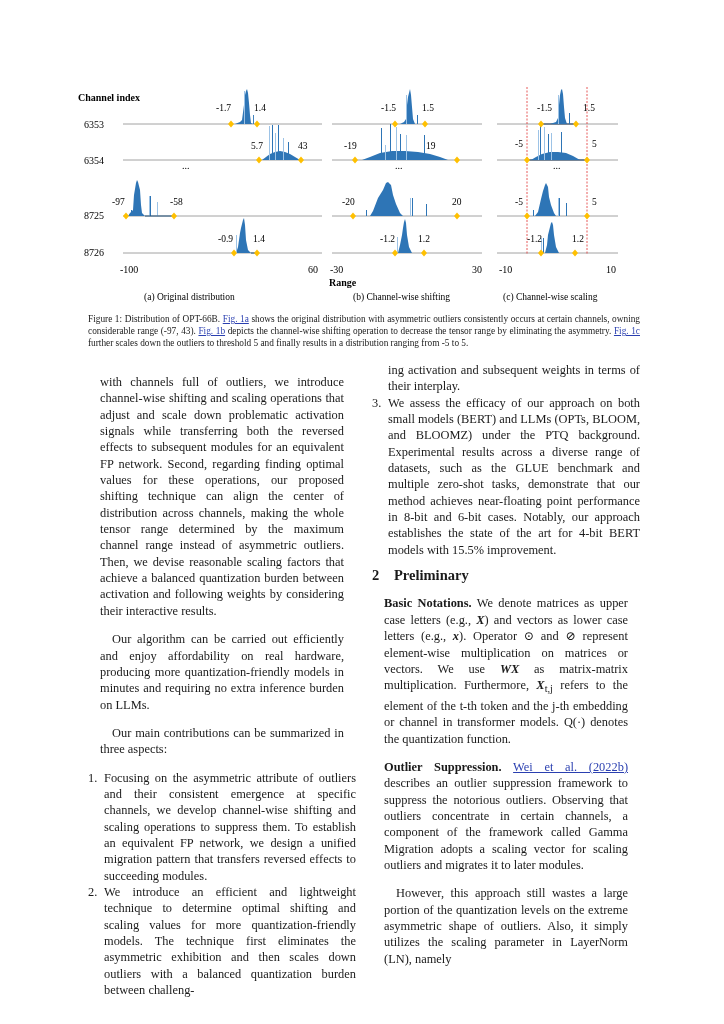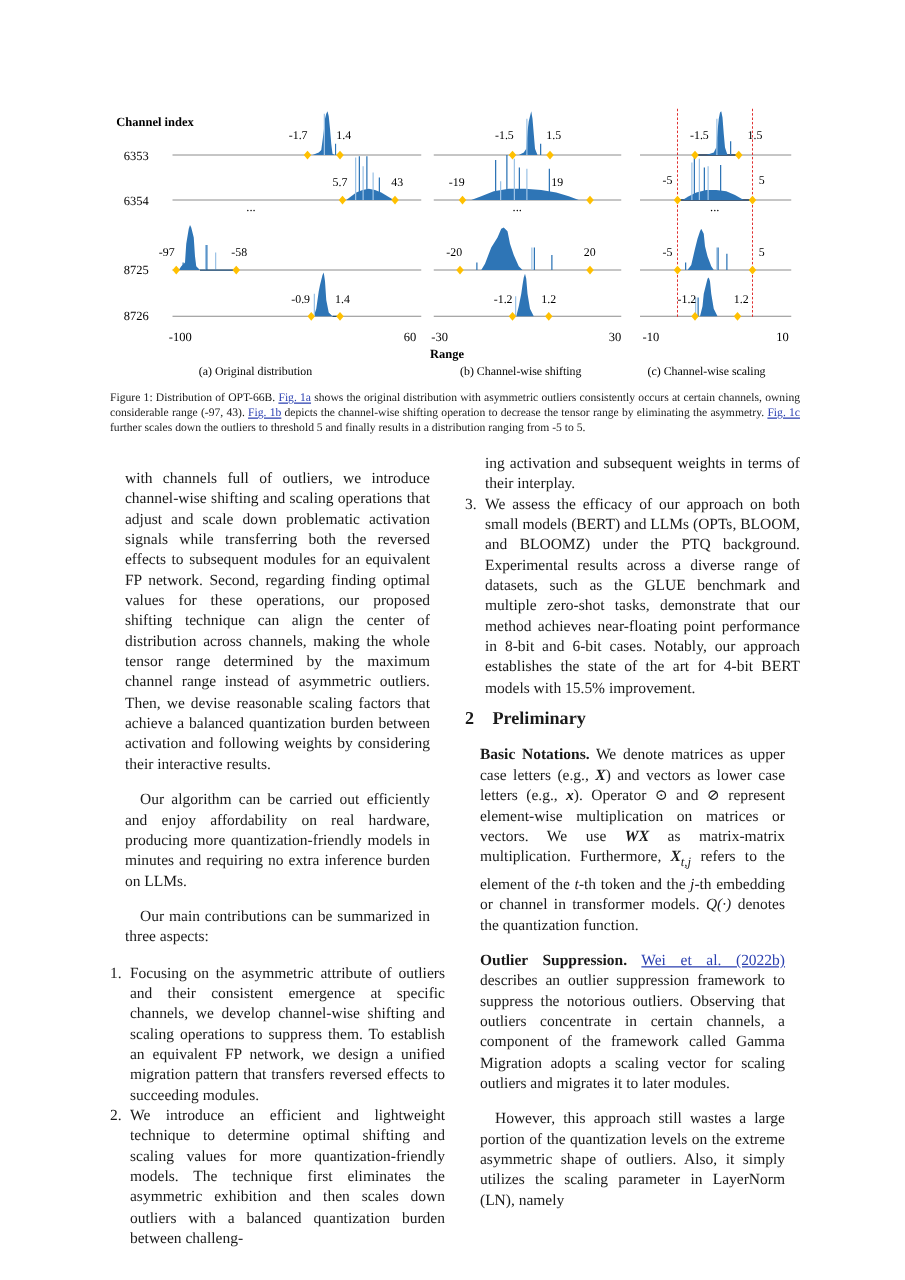--- a/index.html
+++ b/index.html
@@ -1,34 +1,34 @@
 <!DOCTYPE html>
 <html><head>
 <meta charset="utf-8">
 <style>
   html, body { margin: 0; padding: 0; background: #ffffff; }
   body { width: 724px; height: 1024px; position: relative; overflow: hidden;
          font-family: "Liberation Serif", "DejaVu Serif", serif; color: #1a1a1a; }
-  .fig { position: absolute; left: 85px; top: 85px; width: 560px; height: 225px; }
+  .fig { position: absolute; left: 70px; top: 85px; width: 560px; height: 225px; }
   .fig svg { position: absolute; left: 0; top: 0; }
   .caption { position: absolute; left: 88px; top: 313px; width: 552px;
              font-size: 9.3px; line-height: 12.2px; text-align: justify; }
   .col { position: absolute; top: 362px; width: 268px; font-size: 12.4px; line-height: 16.35px; }
   .col.left { left: 88px; }
   .col.right { left: 372px; }
   .col p { margin: 12px; text-align: justify; text-align-last: left; }
   .indent { text-indent: 12px; }
   .li { display: flex; }
   .li .num { width: 16px; flex: 0 0 16px; }
   .li .txt { flex: 1; text-align: justify; }
   .section { font-weight: bold; font-size: 14.5px; margin: 9px 0 9px 0 !important; }
   .section .sn { display: inline-block; width: 22px; }
   .link { color: #2a3fb0; text-decoration: underline; }
   b { font-weight: bold; }
-  .it { font-style: italic; }
+  .it { }
   .bi { font-weight: bold; font-style: italic; }
 </style>
 </head>
 <body>
 
 <div class="fig">
   <svg width="560" height="225" viewBox="0 0 560 225">
     <defs>
       <g id="mk">
           <path d="M0,-3.5 L3,0 L0,3.5 L-3,0 Z" fill="#ffc000"></path>

